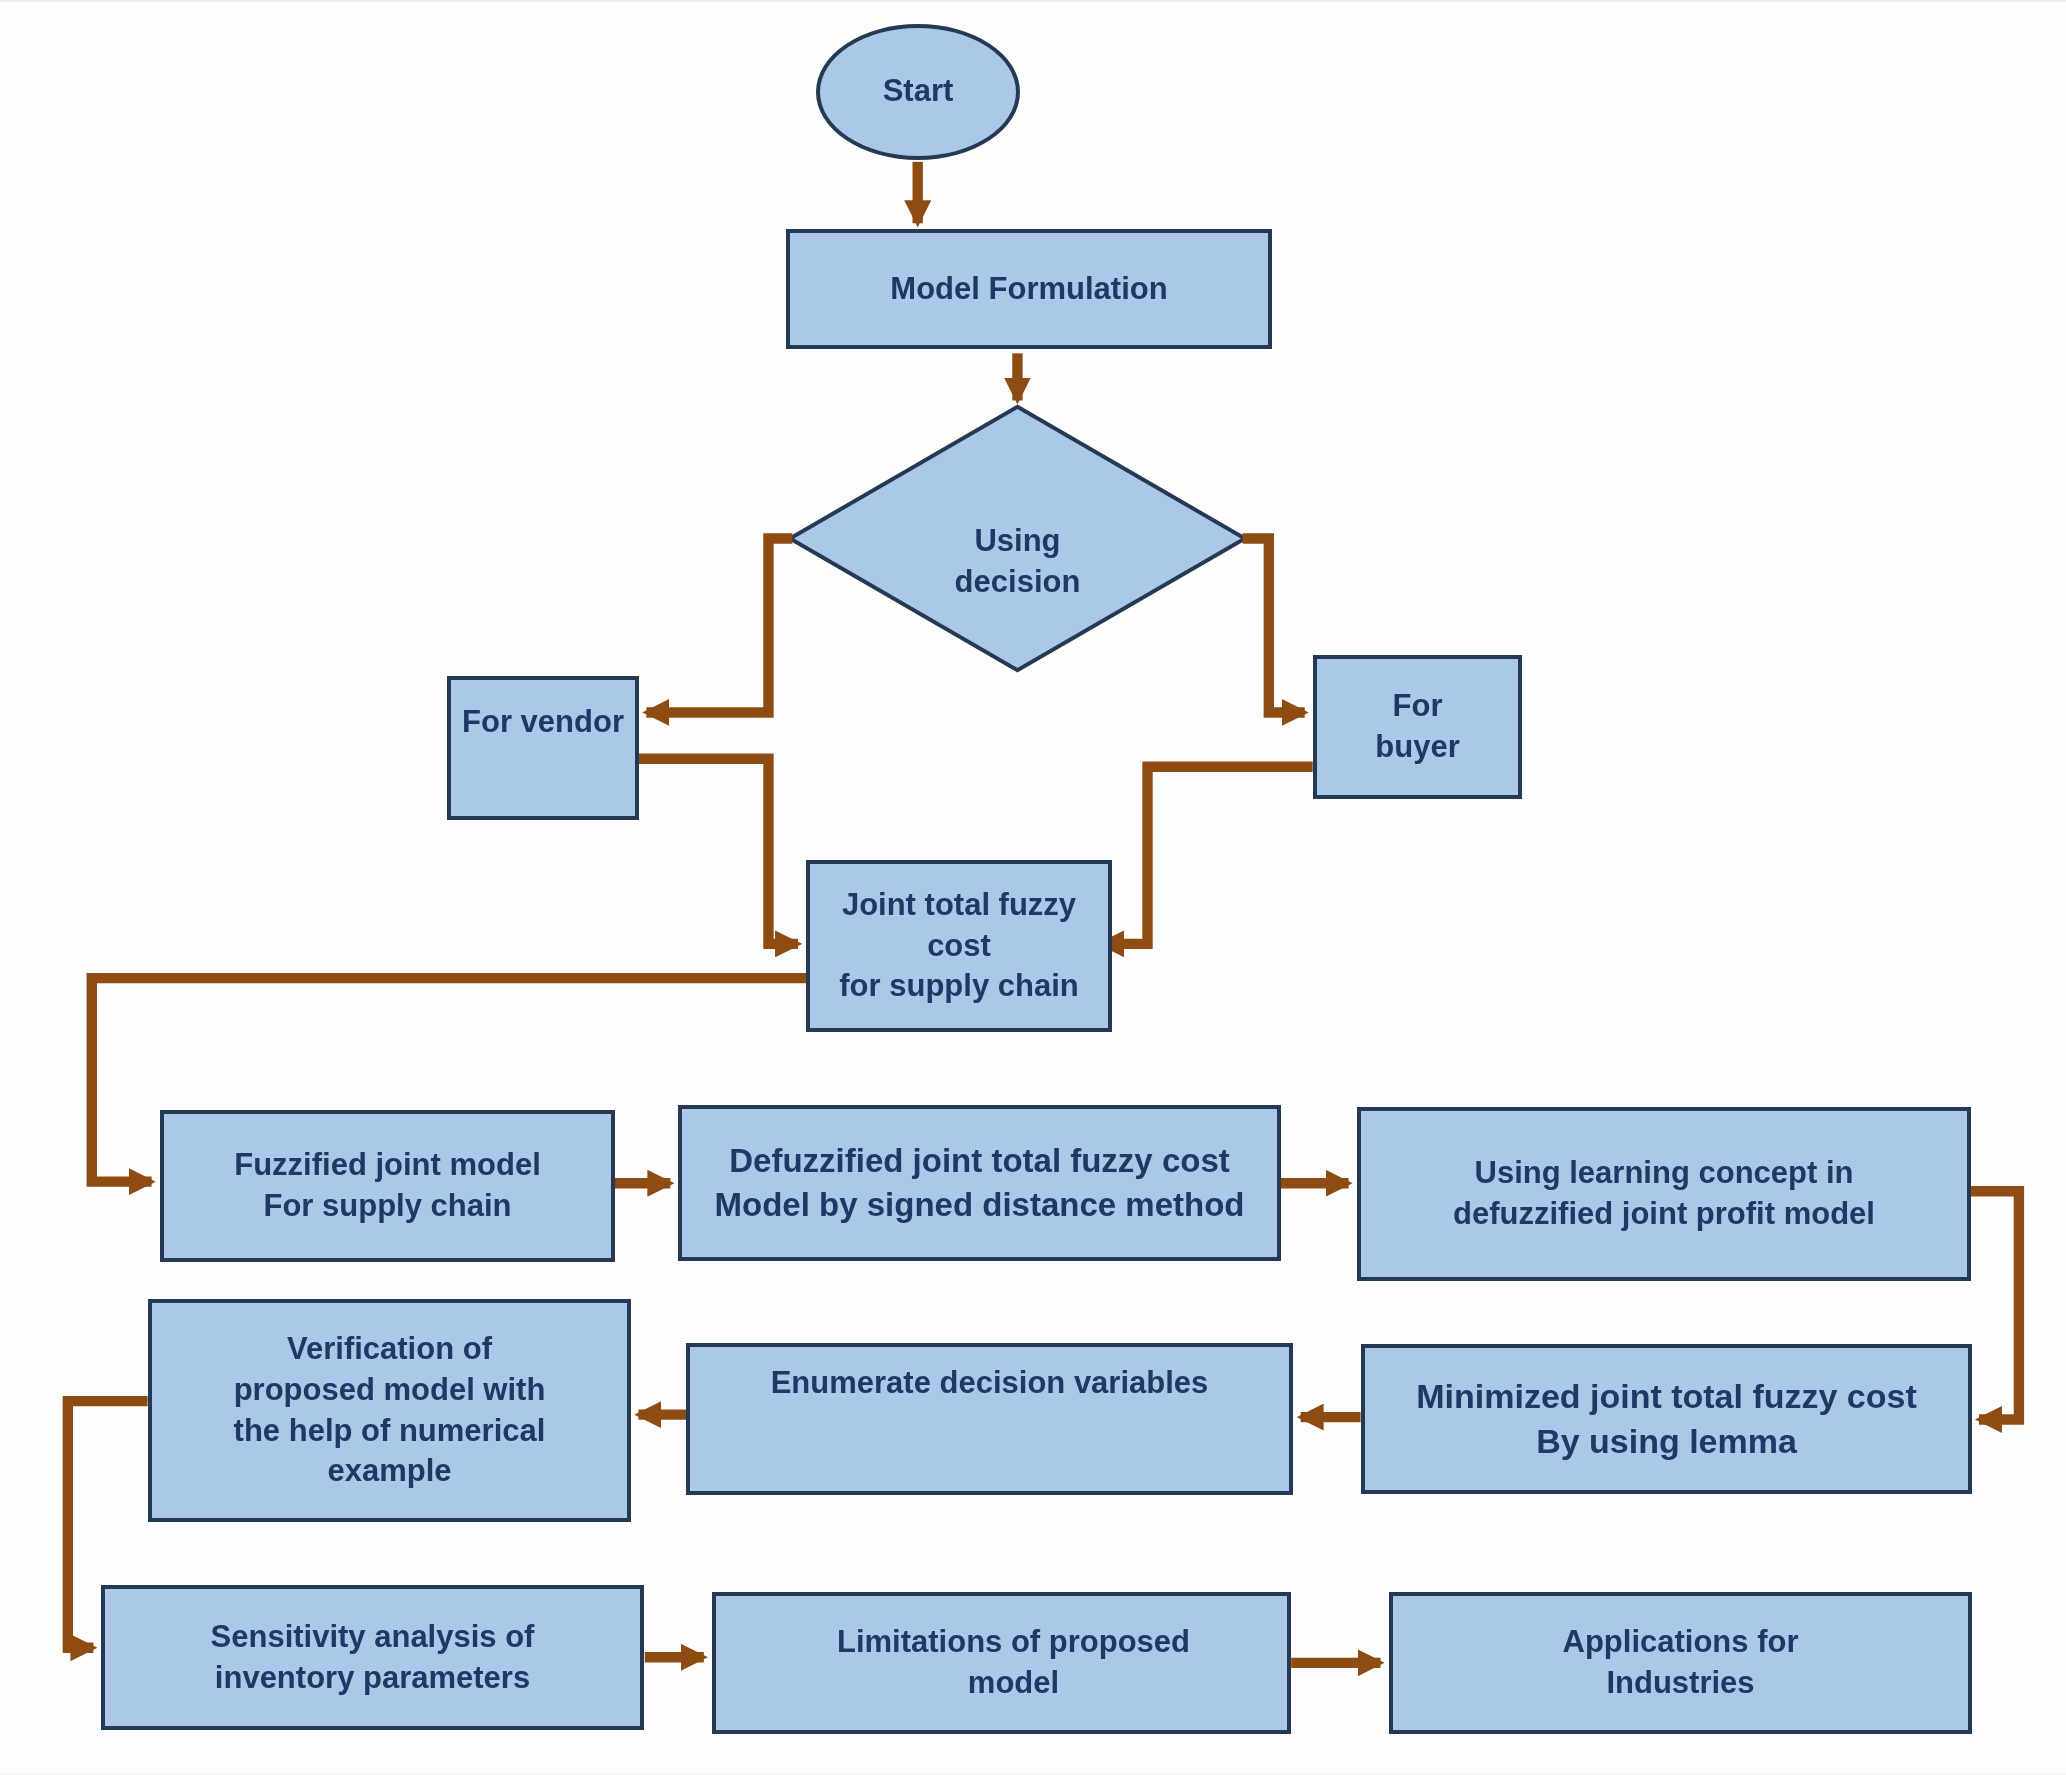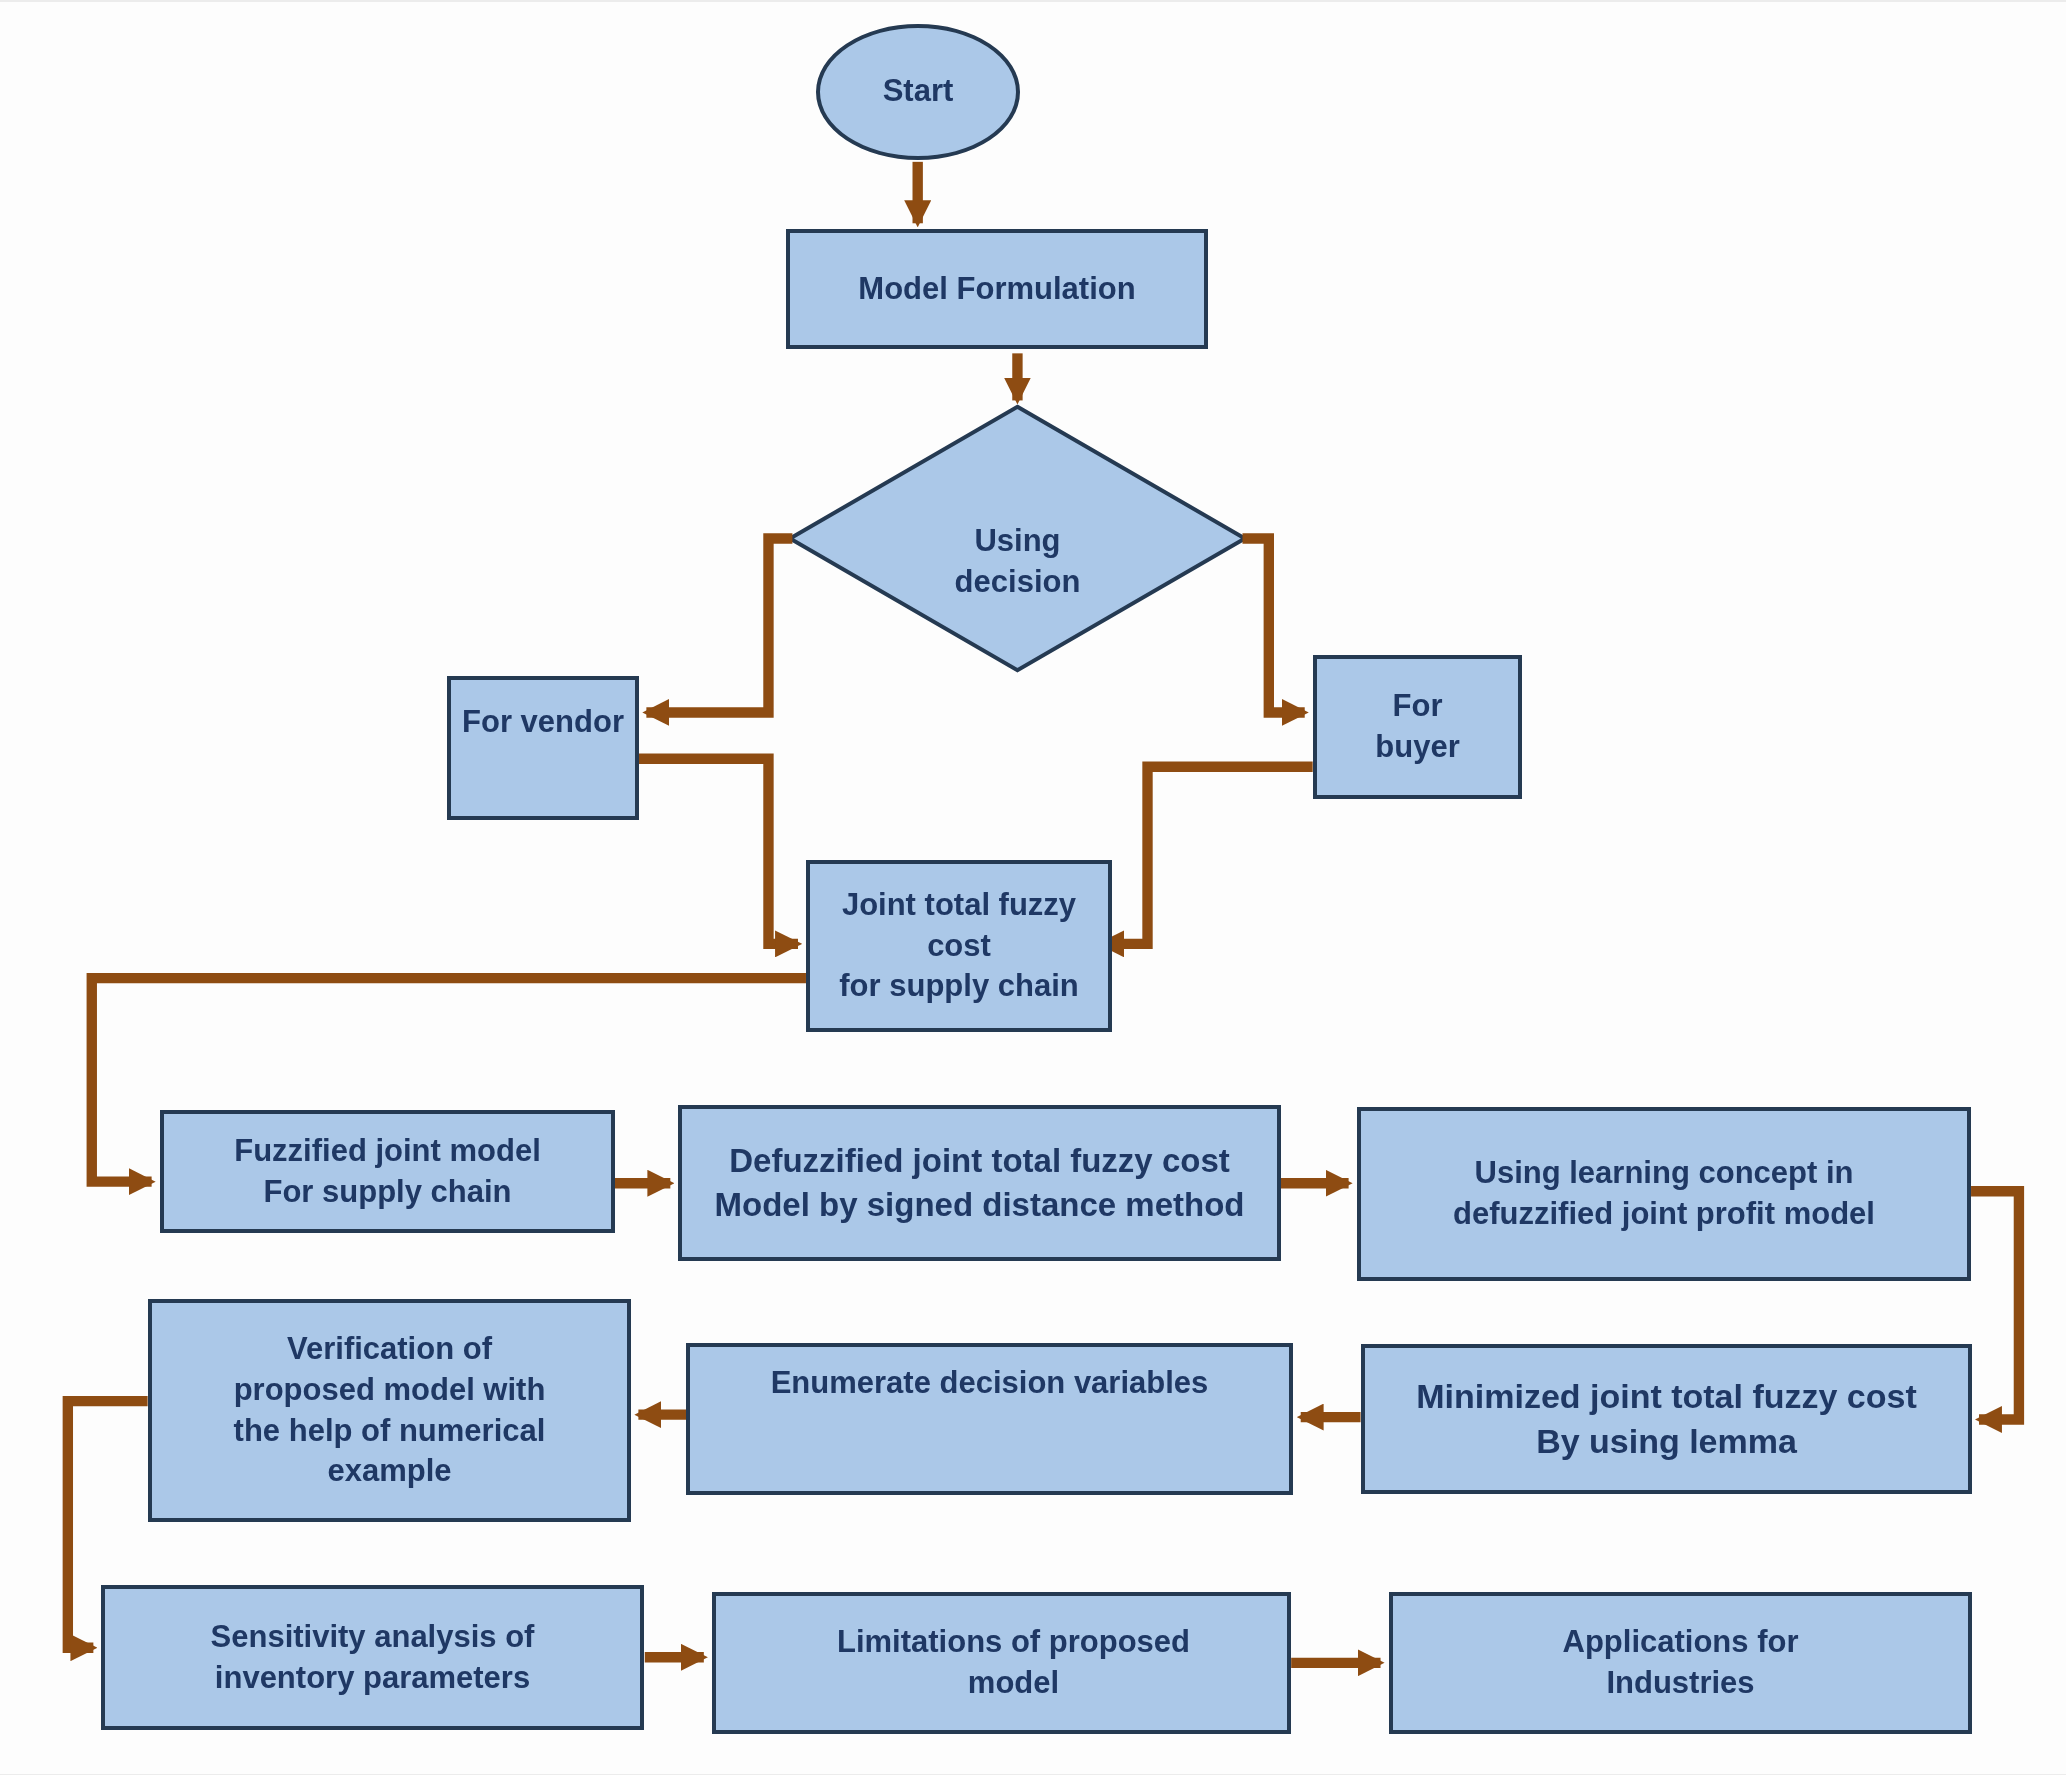--- a/index.html
+++ b/index.html
@@ -77,21 +77,21 @@
       <polyline points="185,1753 85,1753 85,2062 117,2062" marker-end="url(#arrow)"></polyline>
       <polyline points="808,2074 882,2074" marker-end="url(#arrow)"></polyline>
       <polyline points="1618,2081 1730,2081" marker-end="url(#arrow)"></polyline>
     </g>
   </svg>
 
   <div class="node ellipse" style="left:816px; top:21.5px; width:204px; height:136px;">
     <span>Start</span>
   </div>
 
-  <div class="node" style="left:786px; top:227px; width:422px; height:120px;">
+  <div class="node" style="left:786px; top:227px; width:486px; height:120px;">
     <span>Model Formulation</span>
   </div>
 
   <div class="node no-box" style="left:858px; top:504px; width:319px; height:112px;">
     <span>Using</span>
     <span>decision</span>
   </div>
 
   <div class="node top-align" style="left:447px; top:674px; width:192px; height:144px; padding-top:22.3px;">
     <span>For vendor</span>
@@ -101,21 +101,21 @@
     <span>For</span>
     <span>buyer</span>
   </div>
 
   <div class="node fs39" style="left:806px; top:858px; width:306px; height:172px;">
     <span>Joint total fuzzy</span>
     <span>cost</span>
     <span>for supply chain</span>
   </div>
 
-  <div class="node" style="left:160px; top:1108px; width:455px; height:123px;">
+  <div class="node" style="left:160px; top:1108px; width:455px; height:152px;">
     <span>Fuzzified joint model</span>
     <span>For supply chain</span>
   </div>
 
   <div class="node fs41" style="left:678px; top:1103px; width:603px; height:156px;">
     <span>Defuzzified joint total fuzzy cost</span>
     <span>Model by signed distance method</span>
   </div>
 
   <div class="node" style="left:1357px; top:1105px; width:614px; height:174px;">

